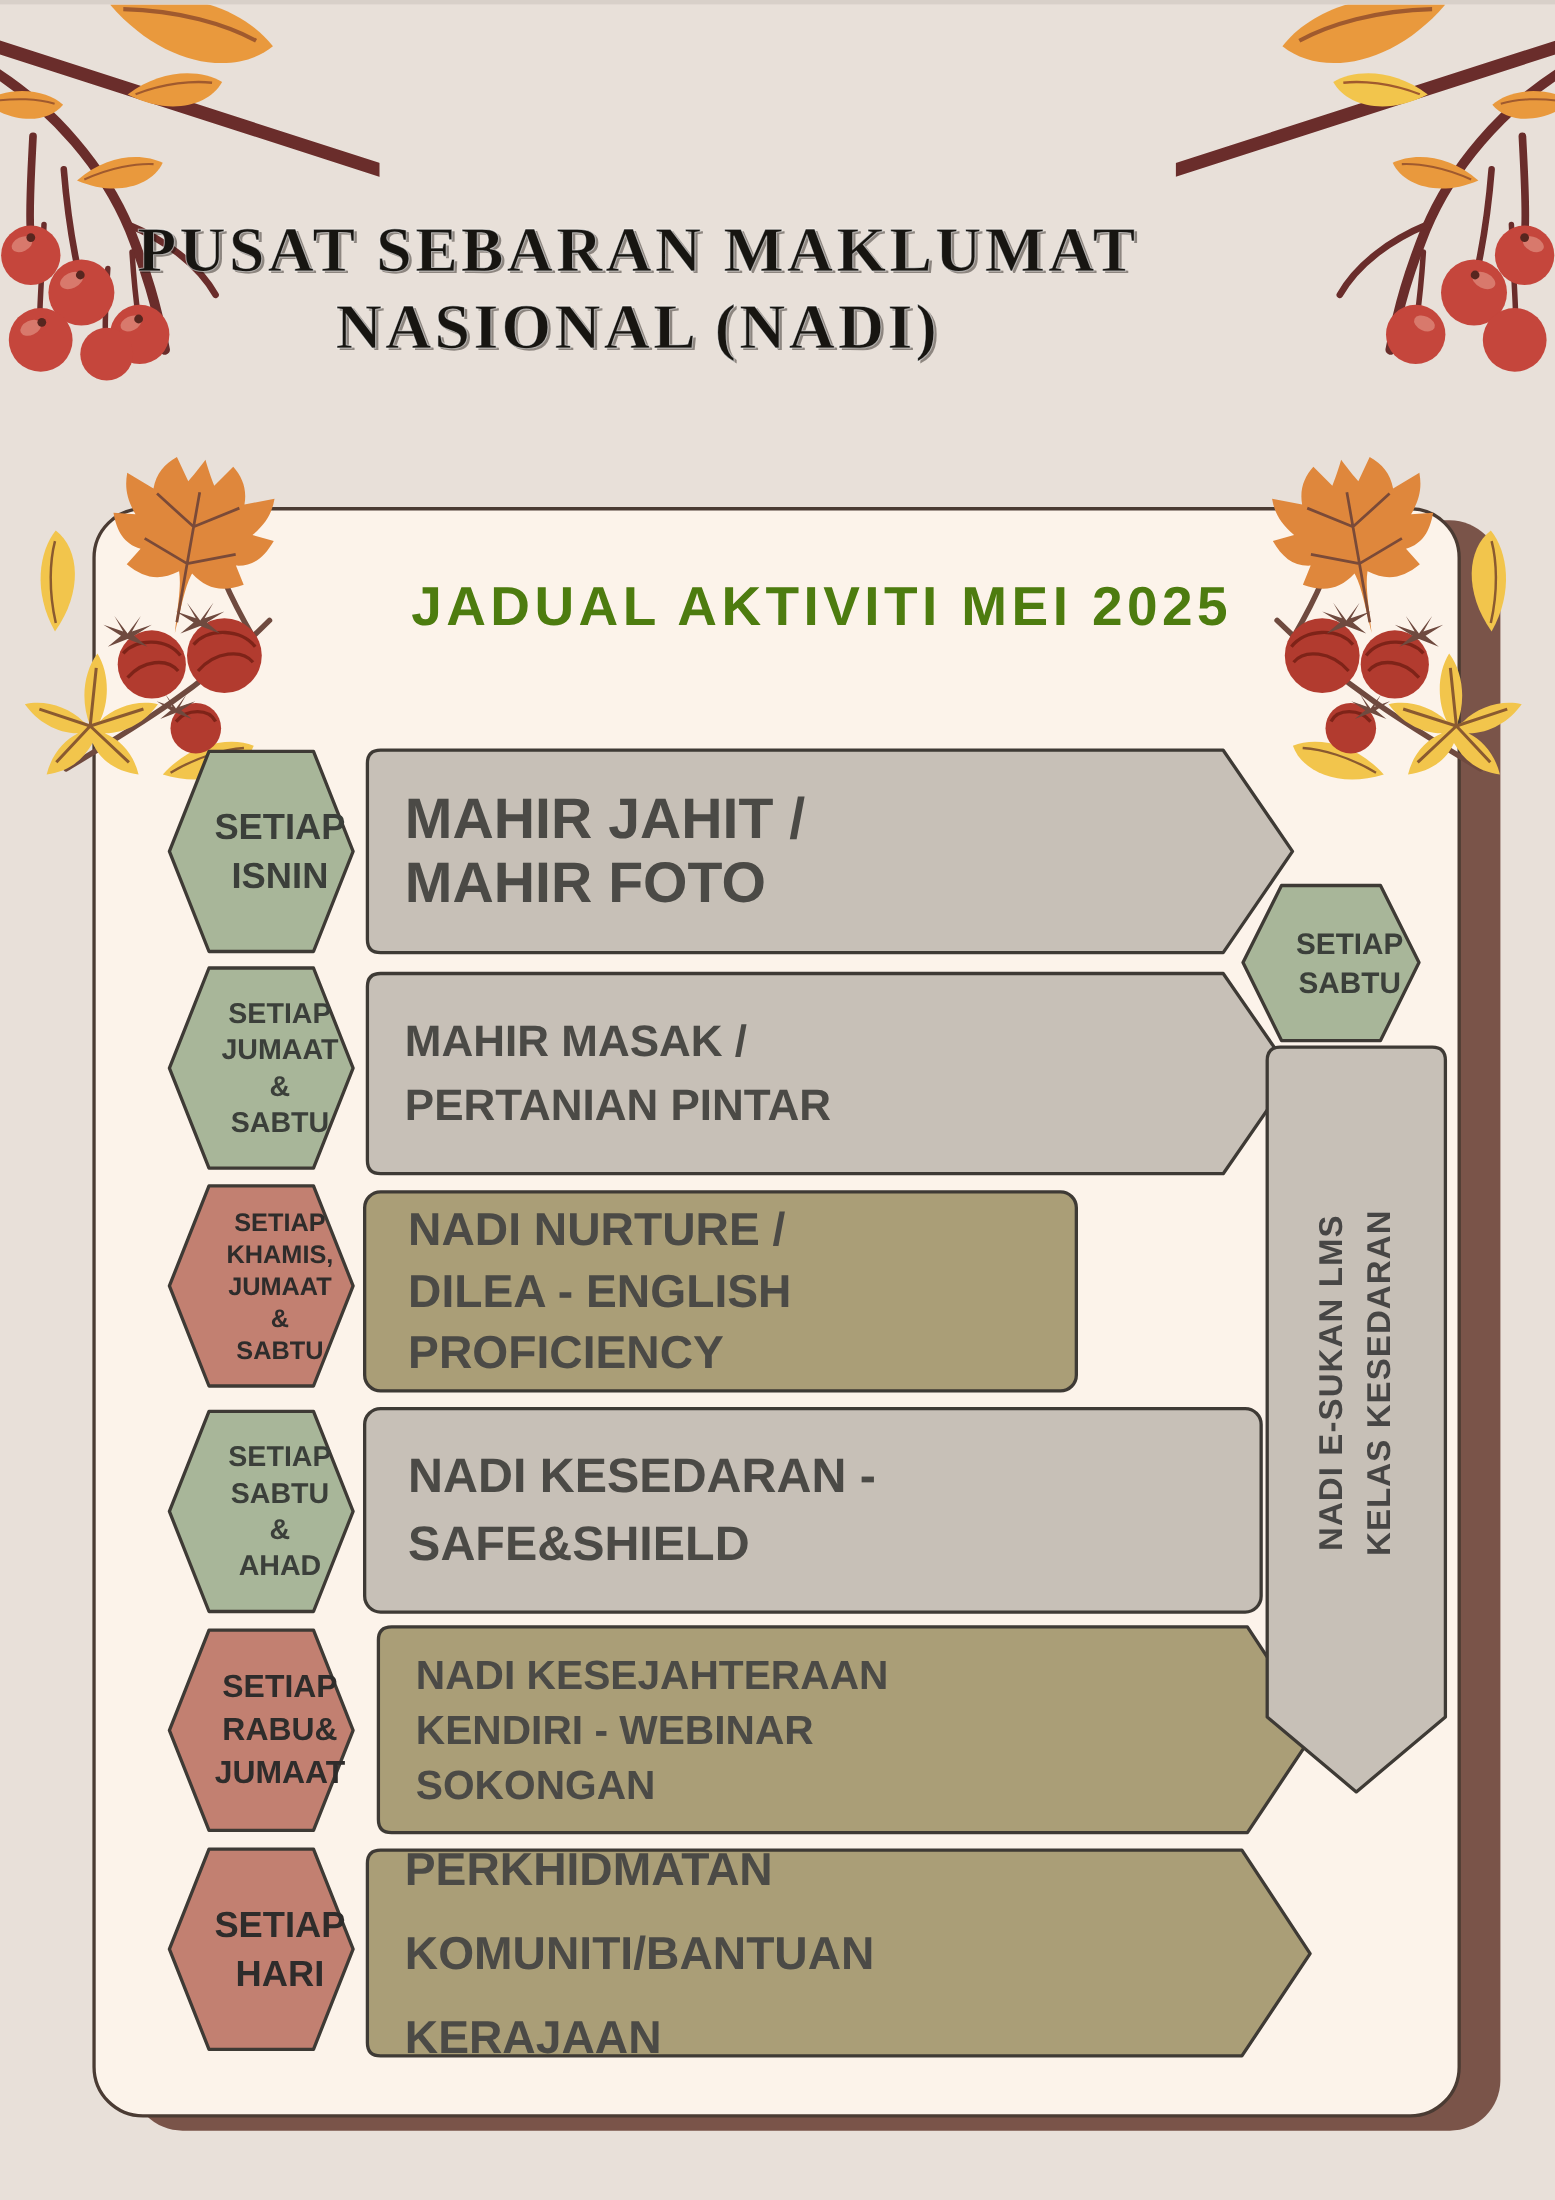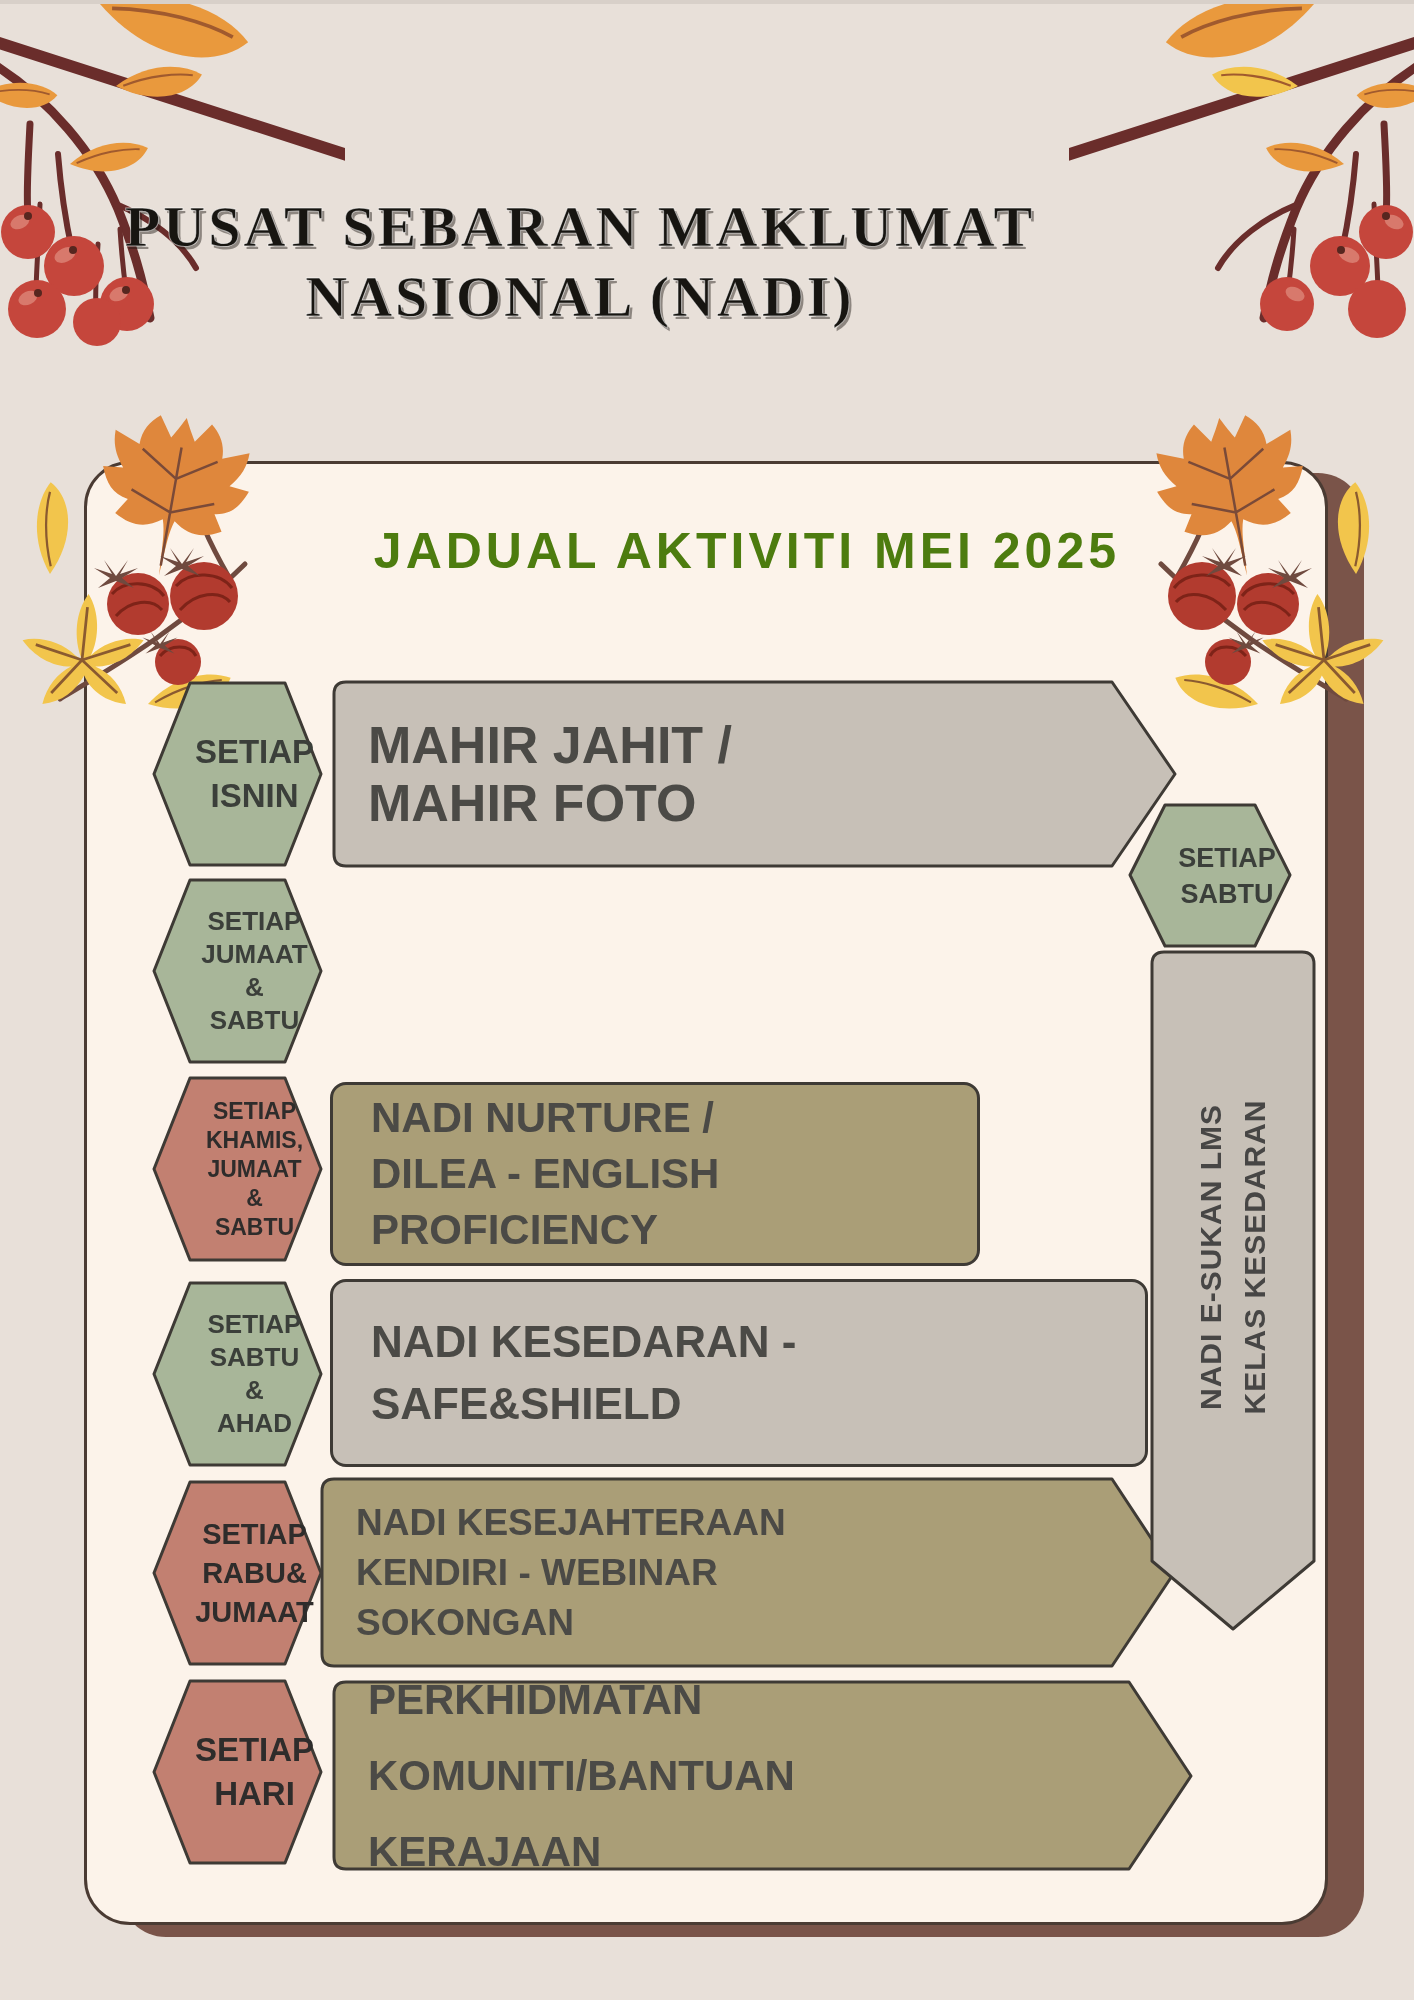--- a/index.html
+++ b/index.html
@@ -237,20 +237,27 @@
 
   <div class="abs hex" style="left:150px;top:872px">
     <svg width="175" height="190" viewBox="0 0 175 190">
         <polygon points="40,4 135,4 171,95 135,186 40,186 4,95" style="fill:var(--hex-green);stroke:var(--outline);" stroke-width="3" stroke-linejoin="round"></polygon>
       </svg>
     <div class="day-text green-text" style="font-size:26px;line-height:33px">SETIAP
 JUMAAT
 &amp;
 SABTU</div>
   </div>
+  <div class="abs" style="left:330px;top:878px;width:850px;height:188px">
+    <svg width="850" height="188" viewBox="0 0 850 188">
+        <path d="M16,3 H782 L845,94 L782,185 H16 Q4,185 4,173 V15 Q4,3 16,3 Z" style="fill:var(--banner-gray);stroke:var(--outline);" stroke-width="3" stroke-linejoin="round"></path>
+      </svg>
+    <div class="banner-text" style="font-size:40px;line-height:58px">MAHIR MASAK /
+PERTANIAN PINTAR</div>
+  </div>
 
   <div class="abs hex" style="left:150px;top:1070px">
     <svg width="175" height="190" viewBox="0 0 175 190">
         <polygon points="40,4 135,4 171,95 135,186 40,186 4,95" style="fill:var(--hex-rose);stroke:var(--outline);" stroke-width="3" stroke-linejoin="round"></polygon>
       </svg>
     <div class="day-text rose-text" style="font-size:23px;line-height:29px">SETIAP
 KHAMIS,
 JUMAAT
 &amp;
 SABTU</div>
@@ -276,21 +283,21 @@
   </div>
 
   <div class="abs hex" style="left:150px;top:1474px">
     <svg width="175" height="190" viewBox="0 0 175 190">
         <polygon points="40,4 135,4 171,95 135,186 40,186 4,95" style="fill:var(--hex-rose);stroke:var(--outline);" stroke-width="3" stroke-linejoin="round"></polygon>
       </svg>
     <div class="day-text rose-text" style="font-size:29px;line-height:39px">SETIAP
 RABU&amp;
 JUMAAT</div>
   </div>
-  <div class="abs" style="left:318px;top:1472px;width:860px;height:193px">
+  <div class="abs" style="left:340px;top:1472px;width:860px;height:193px">
     <svg width="860" height="193" viewBox="0 0 860 193">
         <path d="M16,3 H794 L856,97 L794,190 H16 Q4,190 4,178 V15 Q4,3 16,3 Z" style="fill:var(--banner-olive);stroke:var(--outline);" stroke-width="3" stroke-linejoin="round"></path>
       </svg>
     <div class="banner-text" style="font-size:37px;line-height:50px">NADI KESEJAHTERAAN
 KENDIRI - WEBINAR
 SOKONGAN</div>
   </div>
 
   <div class="abs hex" style="left:150px;top:1673px">
     <svg width="175" height="190" viewBox="0 0 175 190">

